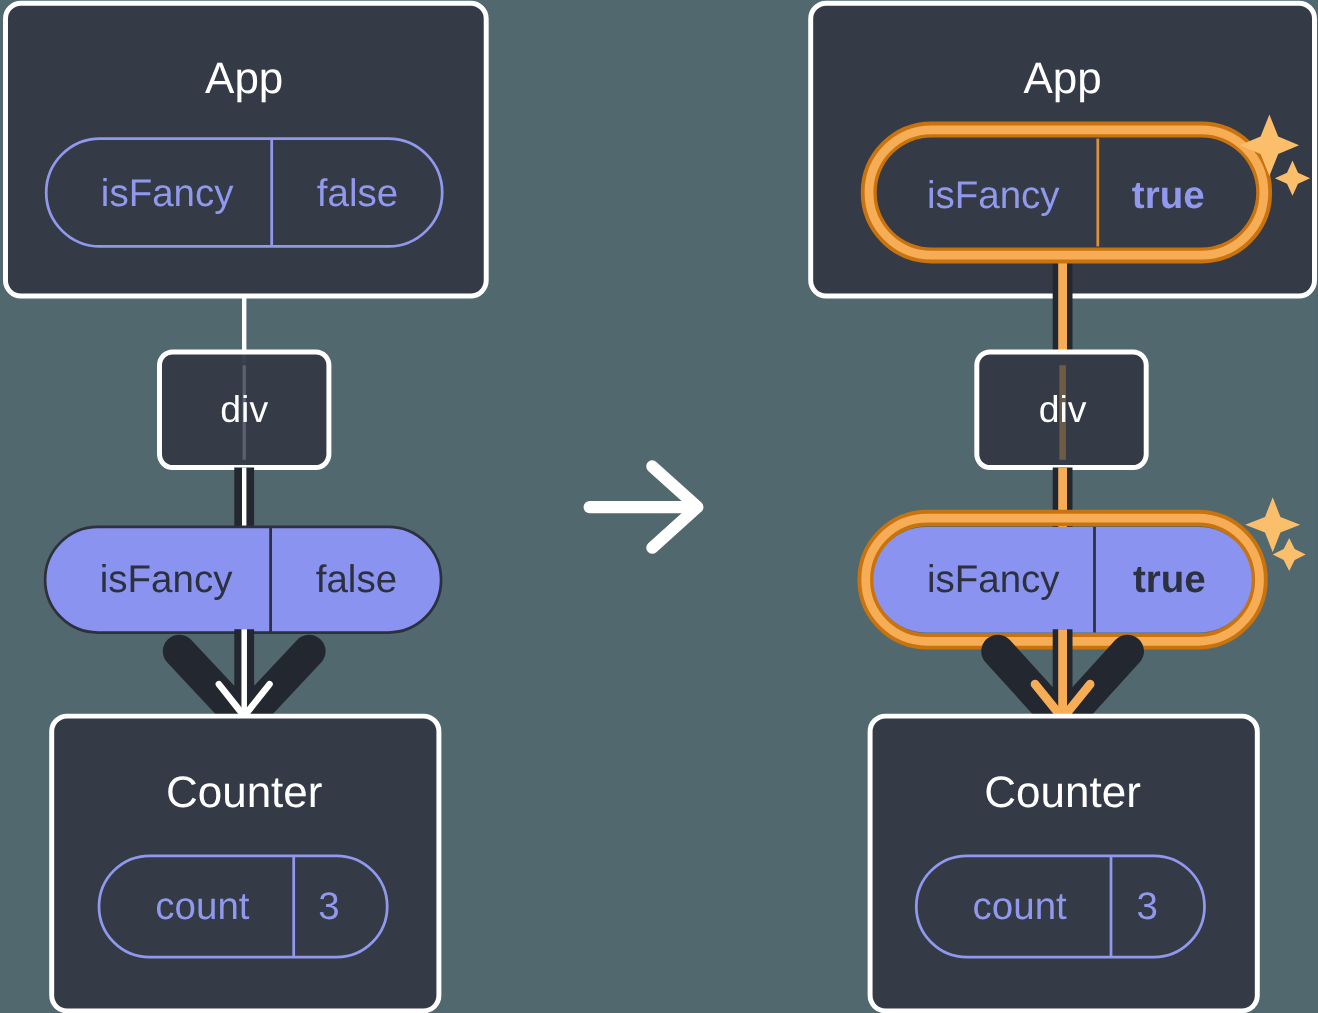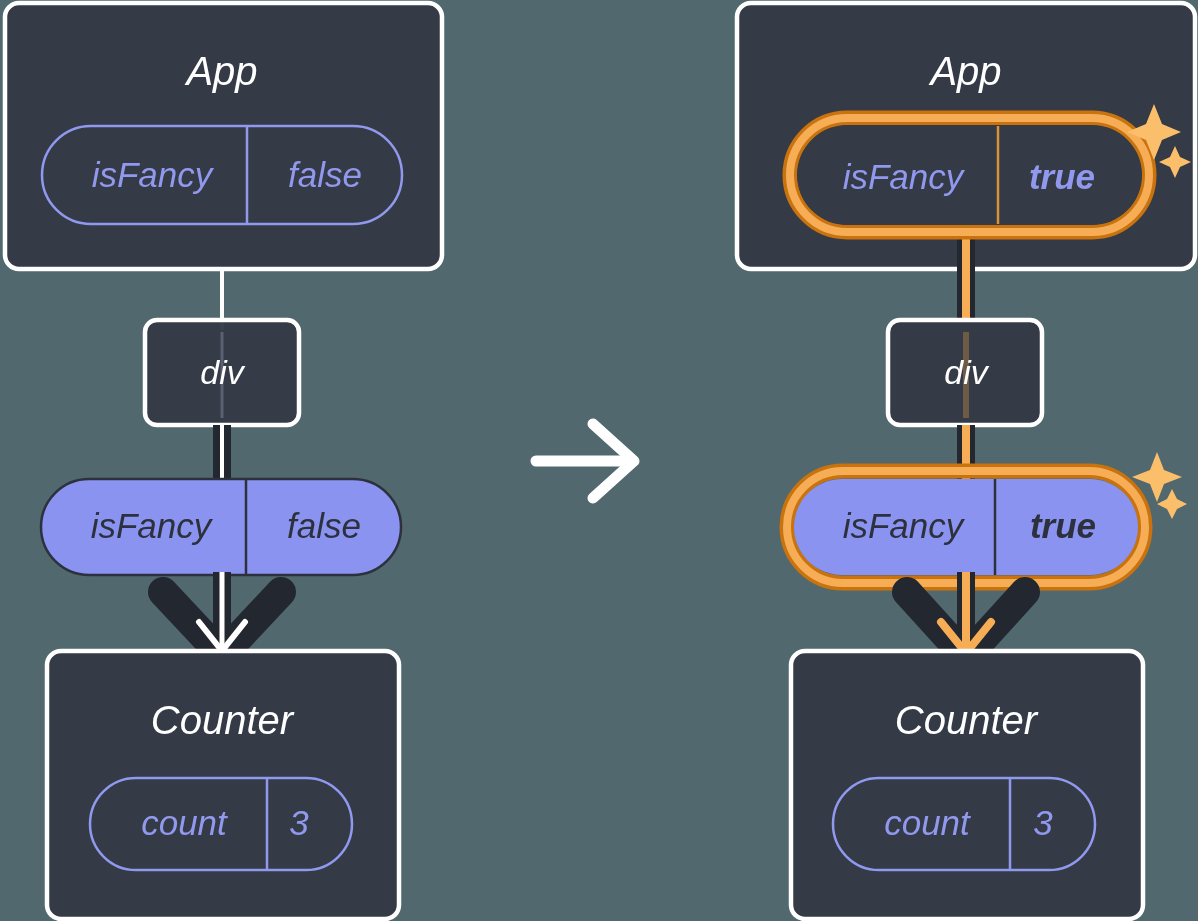--- a/index.html
+++ b/index.html
@@ -10,21 +10,20 @@
   body {
     width: 1198px;
     height: 921px;
     overflow: hidden;
     font-family: "Liberation Sans", sans-serif;
   }
   #diagram-root {
     position: relative;
     width: 1198px;
     height: 921px;
-    font-style: italic;
   }
   svg.diagram-svg {
     position: absolute;
     top: 0;
     left: 0;
     width: 1198px;
     height: 921px;
     display: block;
   }
   text {

